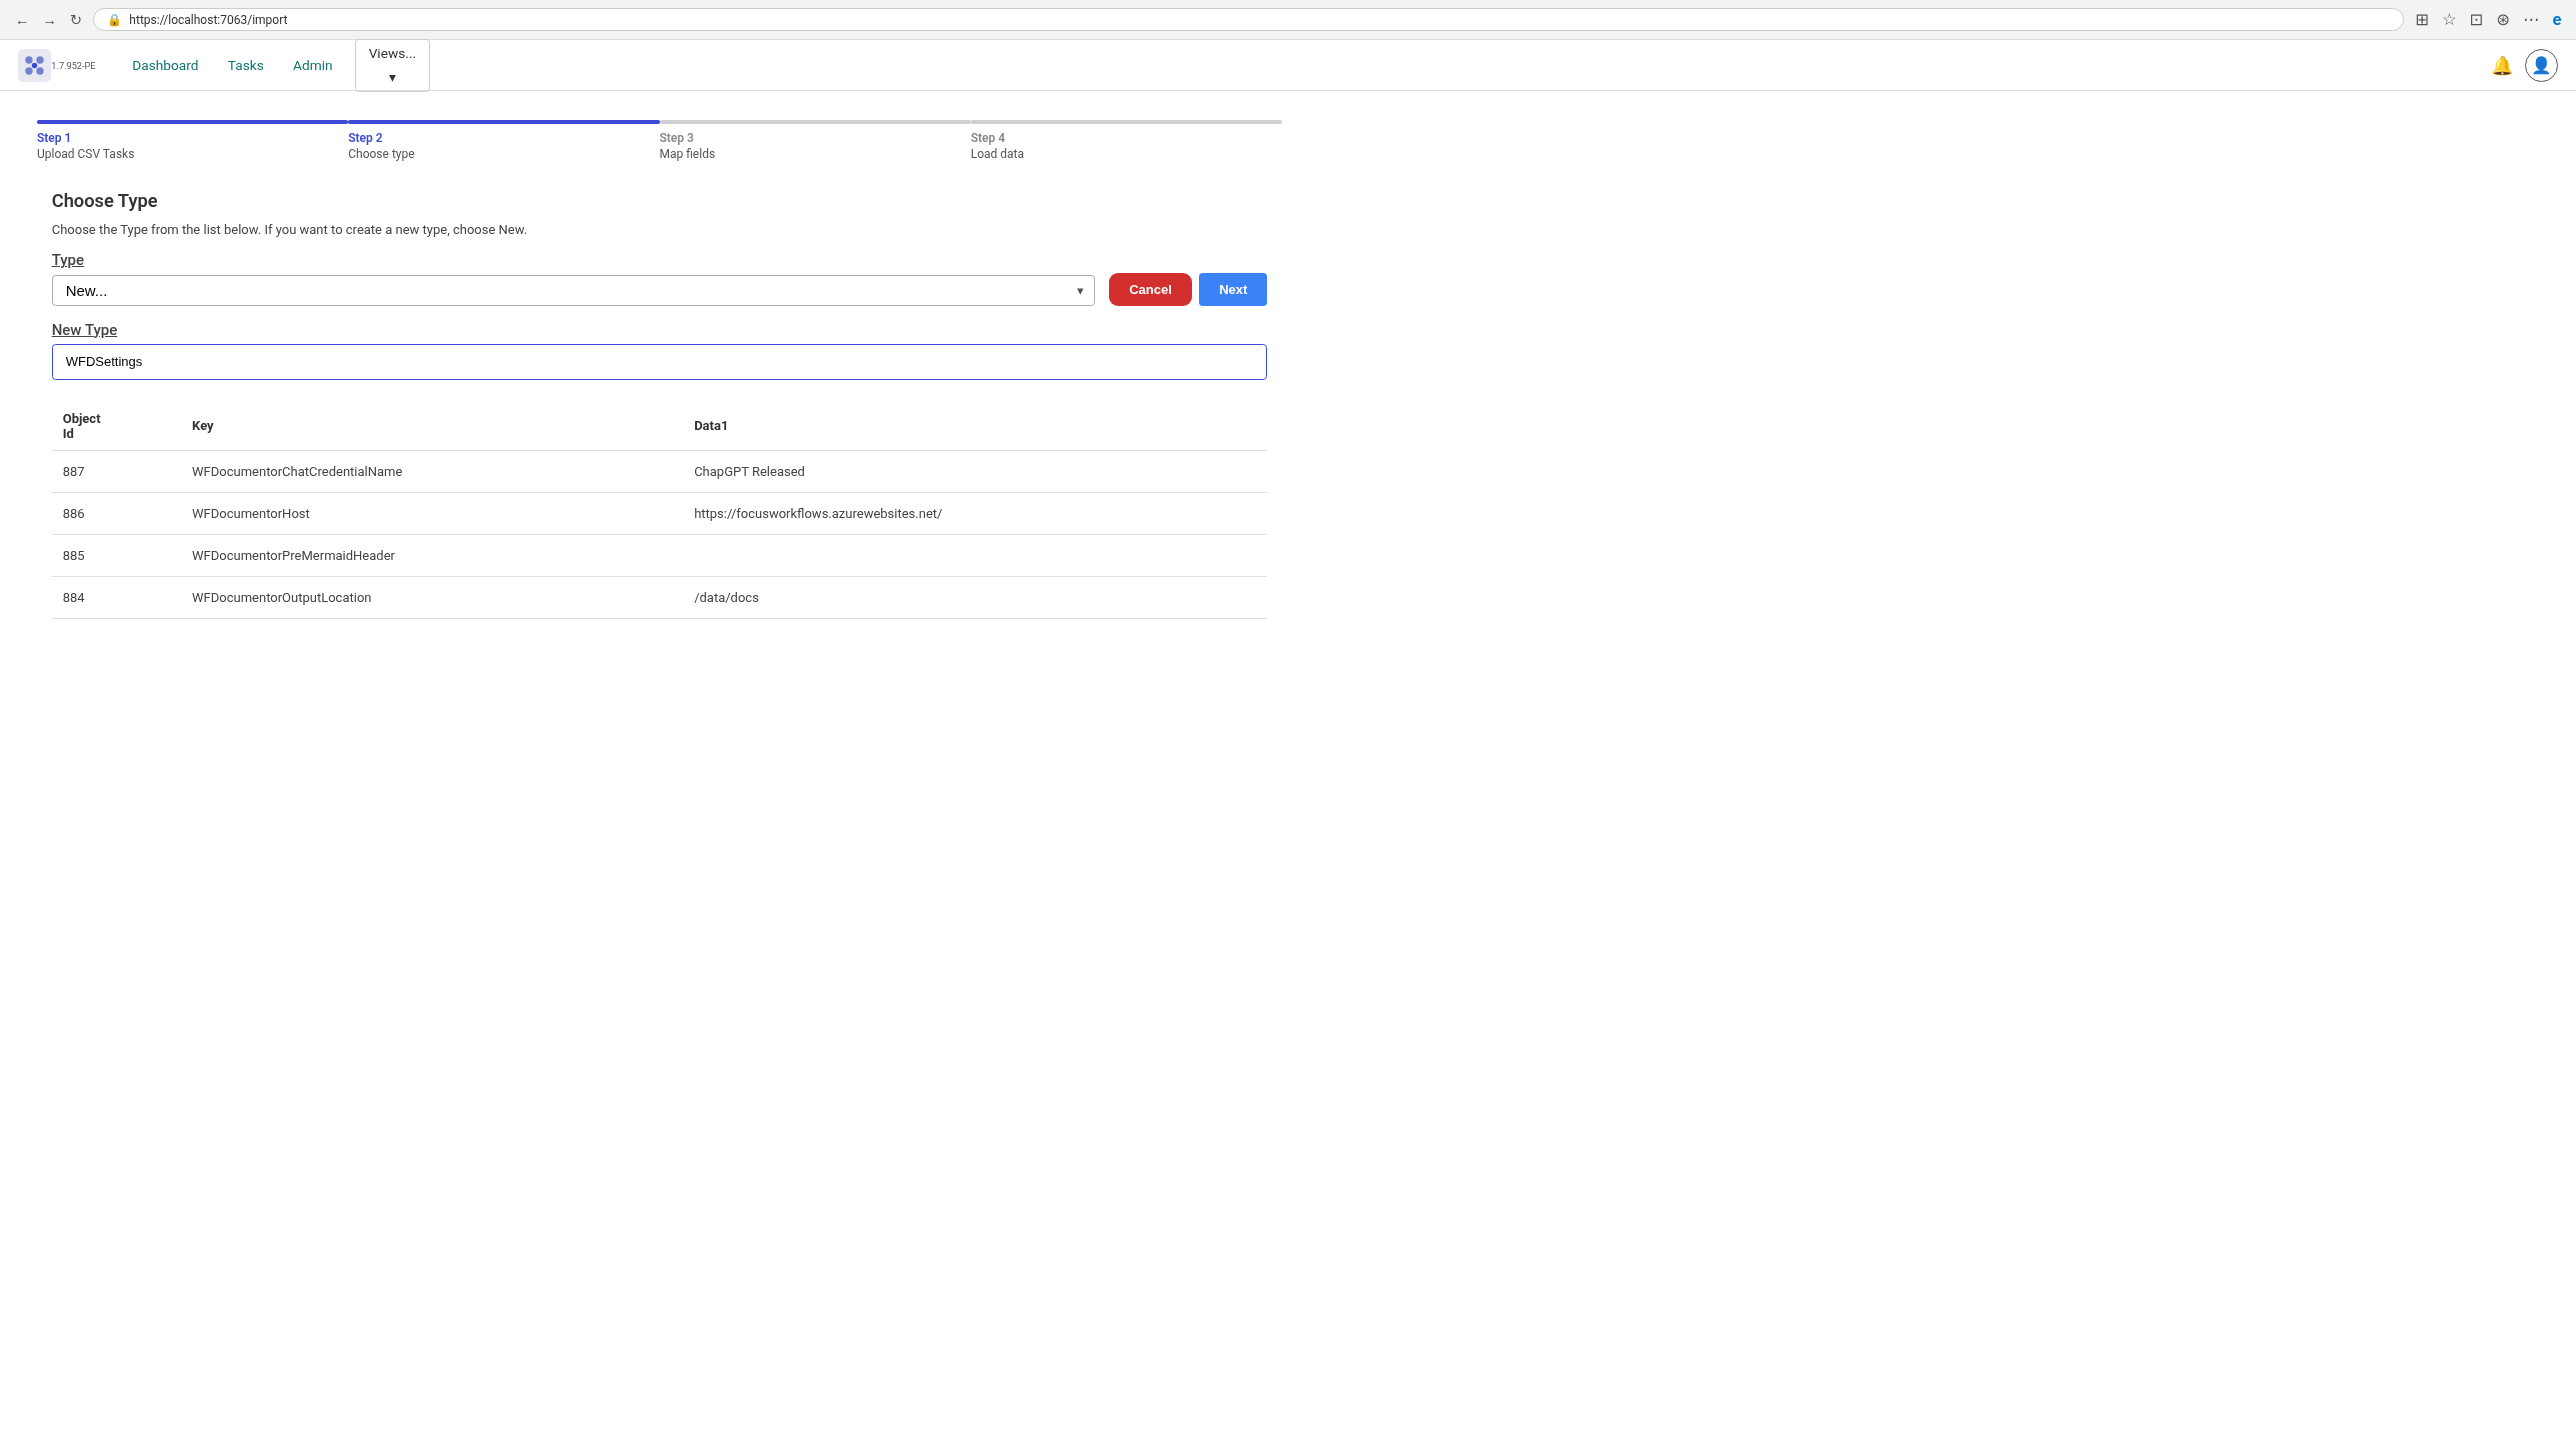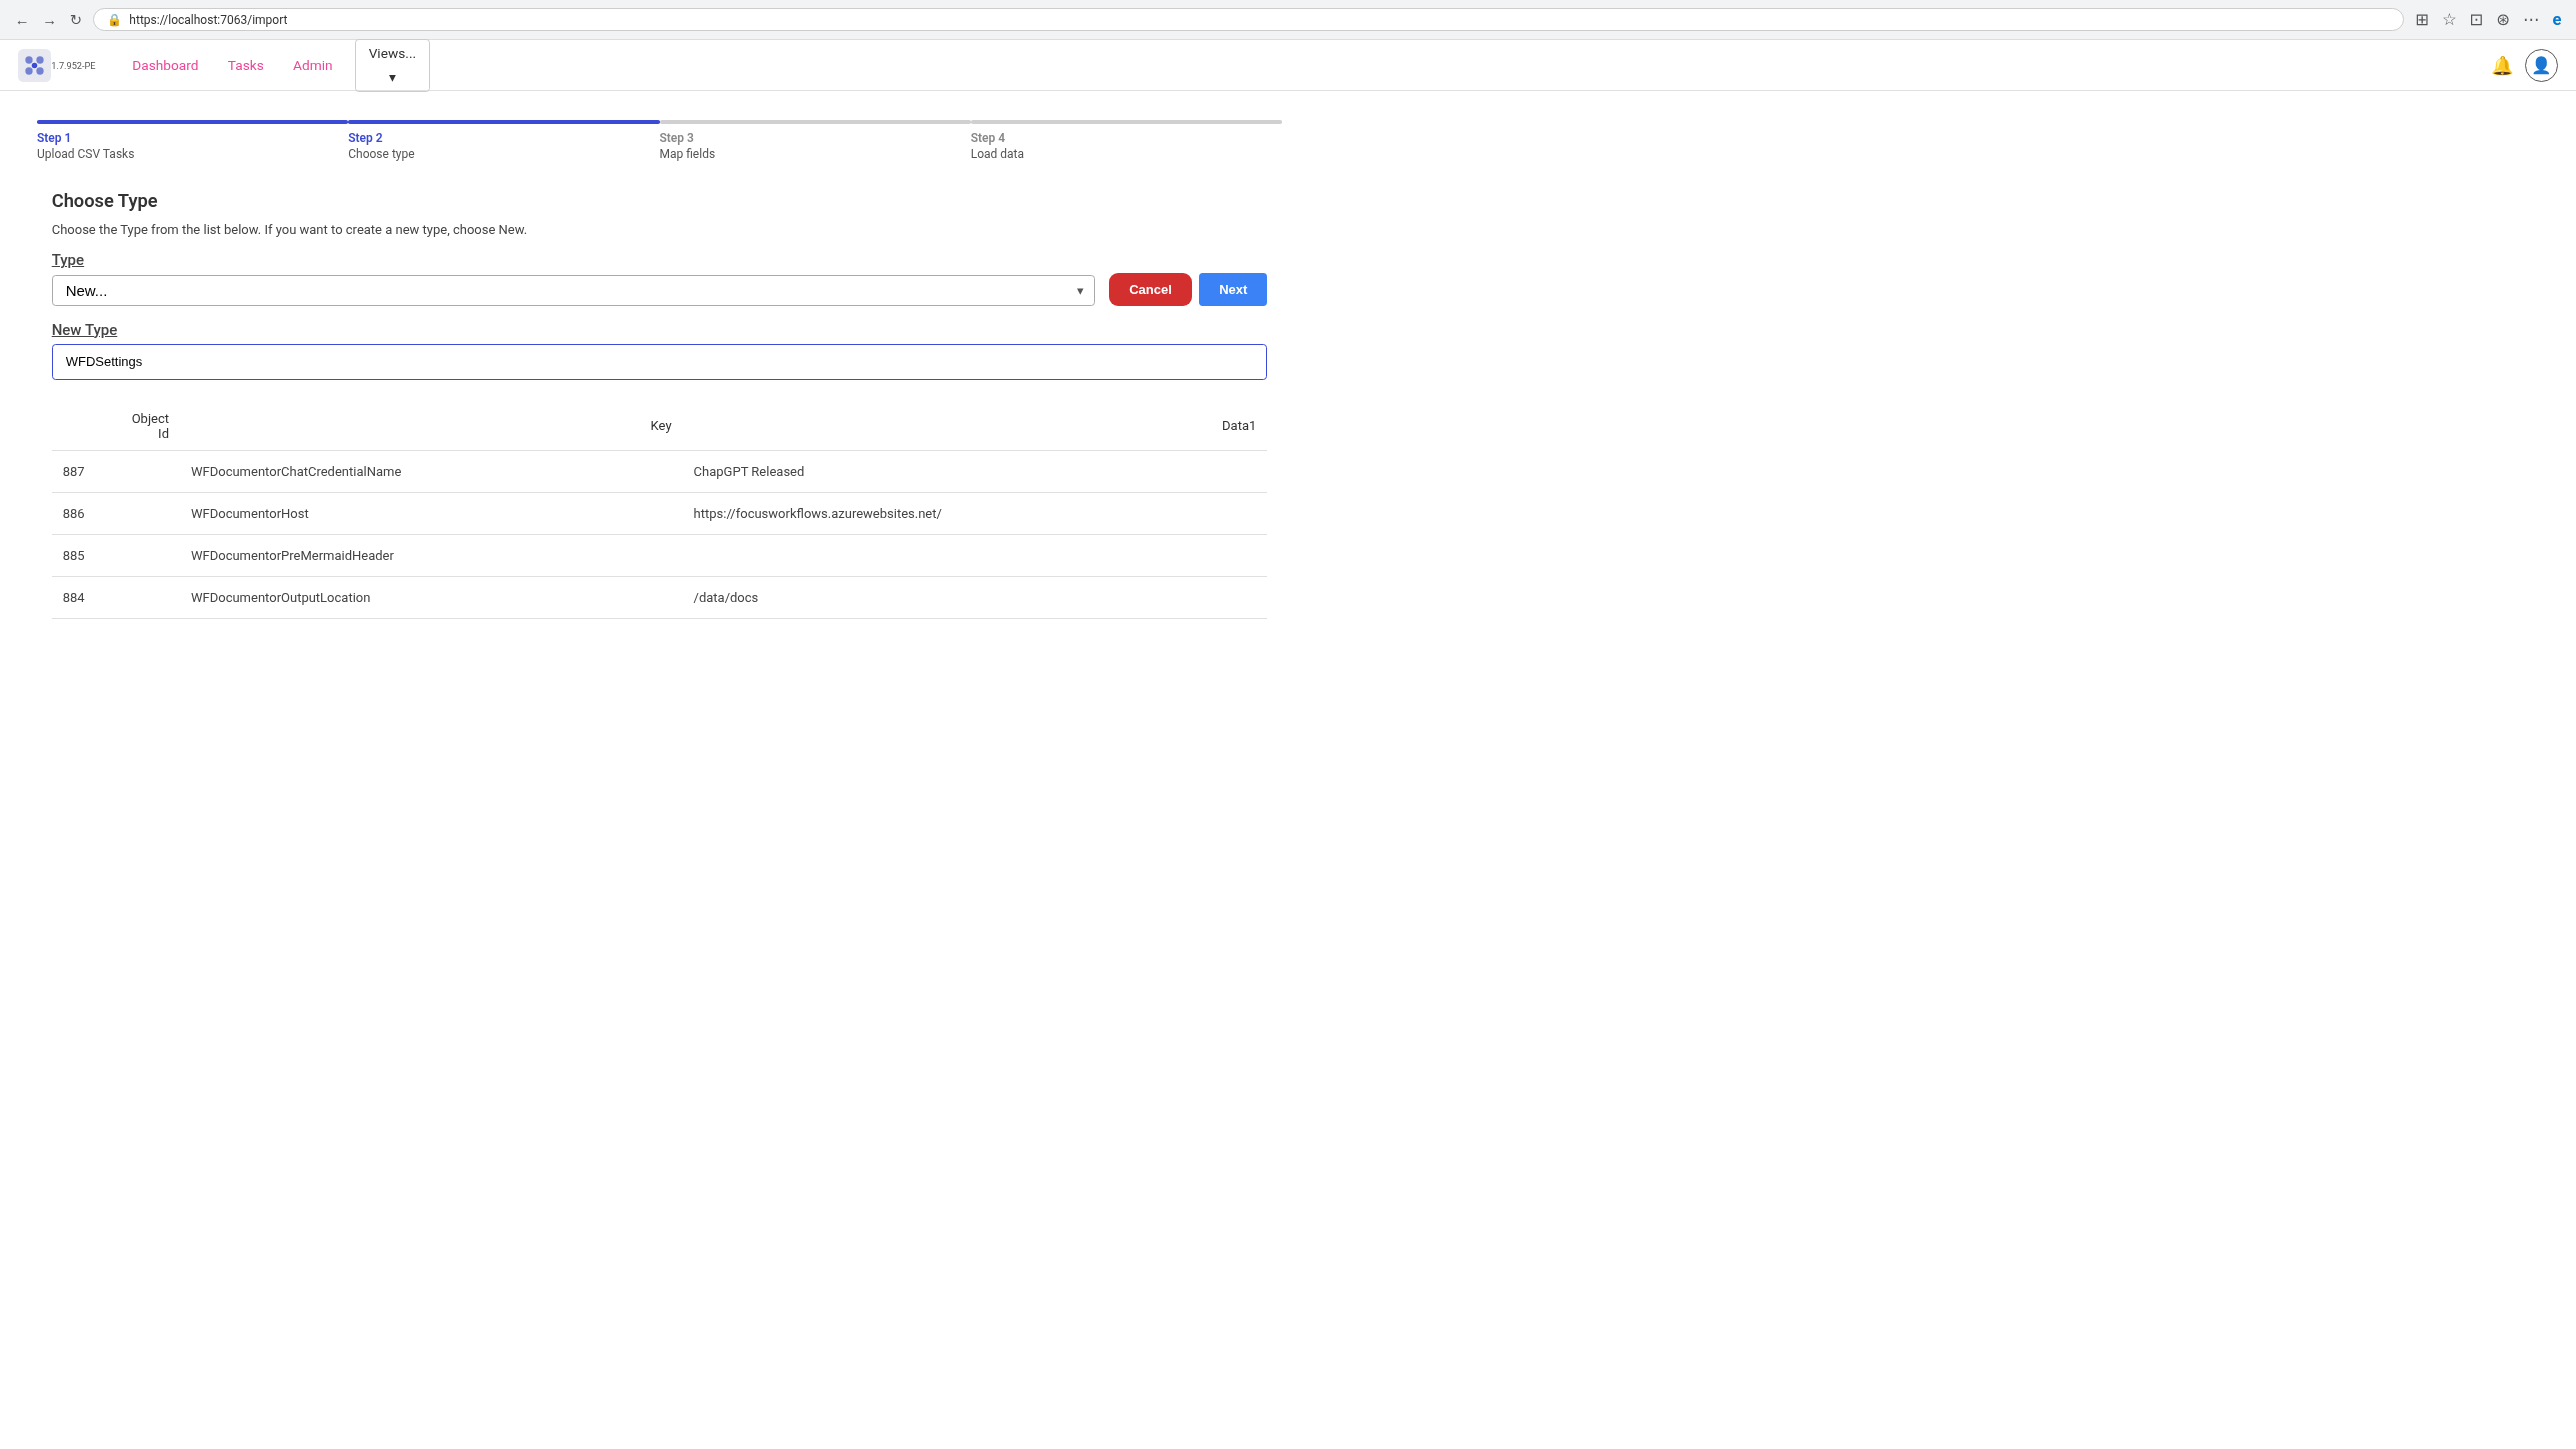--- a/index.html
+++ b/index.html
@@ -25,21 +25,21 @@
     .app-header {
       display: flex; align-items: center; gap: 0;
       border-bottom: 0.9px solid #e0e0e0;
       padding: 0 18.3px; height: 51px;
     }
     .app-logo { display: flex; flex-direction: row; align-items: center; margin-right: 22px; }
     .logo-icon { width: 33px; height: 33px; }
     .logo-version { font-size: 9.2px; color: #555; }
     .nav-item {
       padding: 0 14.7px; height: 51px; display: flex; align-items: center;
-      font-size: 13.7px; color: #ec4899; cursor: pointer; font-weight: 400;
+      font-size: 13.7px; color: #0f766e; cursor: pointer; font-weight: 400;
     }
     .views-dropdown {
       display: flex; align-items: center; gap: 8px;
       border: 0.9px solid #ccc; border-radius: 3.7px;
       padding: 5.5px 13px; cursor: pointer; margin-left: 7.3px; font-size: 13.7px; flex-direction: column;
     }
     .header-right { margin-left: auto; display: flex; align-items: center; gap: 11px; }
     .bell-icon { font-size: 18.3px; color: #555; cursor: pointer; }
     .user-avatar {
       width: 33px; height: 33px; border-radius: 50%;
@@ -91,21 +91,21 @@
 
     .new-type-field { margin-bottom: 22px; }
     .text-input {
       width: 100%; padding: 9.2px 13px; border: 1.8px solid #3b4bd5; border-radius: 3.7px;
       font-size: 13px; outline: none;
     }
 
     
     .data-table { width: 100%; border-collapse: collapse; margin-top: 7.3px; }
     .data-table th {
-      text-align: right; font-weight: 400; font-size: 13px; color: #333;
+      text-align: left; font-weight: 700; font-size: 13px; color: #333;
       padding: 9.2px 11px; border-bottom: 1.8px solid #e0e0e0;
     }
     .data-table td {
       padding: 13px 11px; font-size: 13px; color: #444;
       border-bottom: 0.9px solid #e0e0e0;
     }
   </style>
 </head>
 <body>
 

